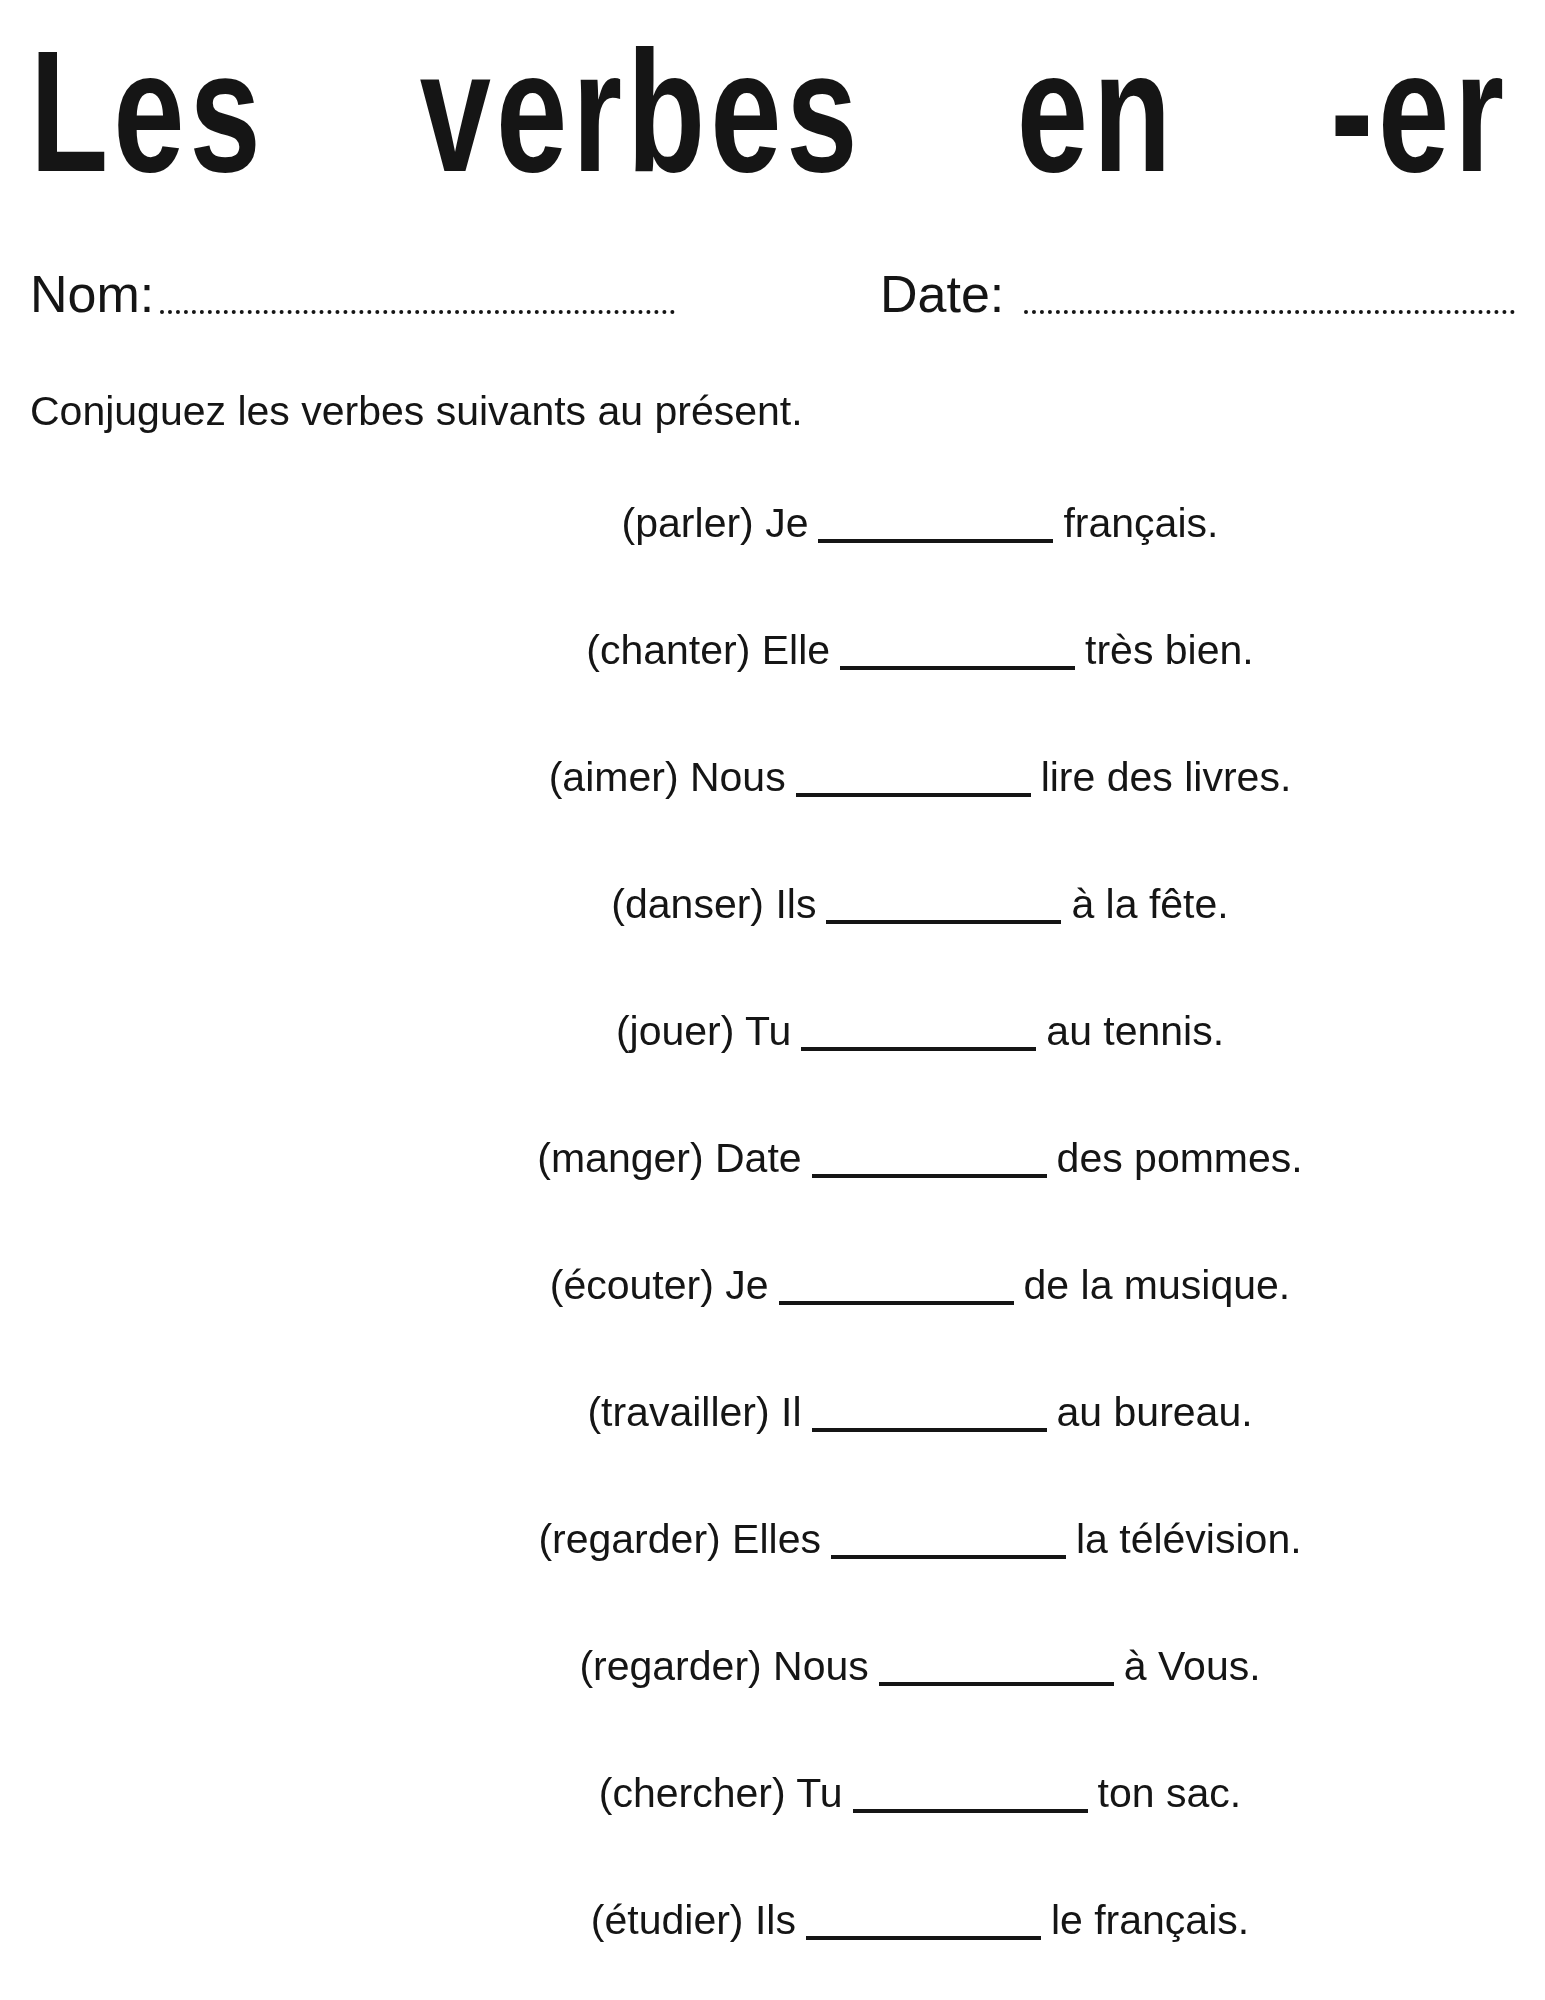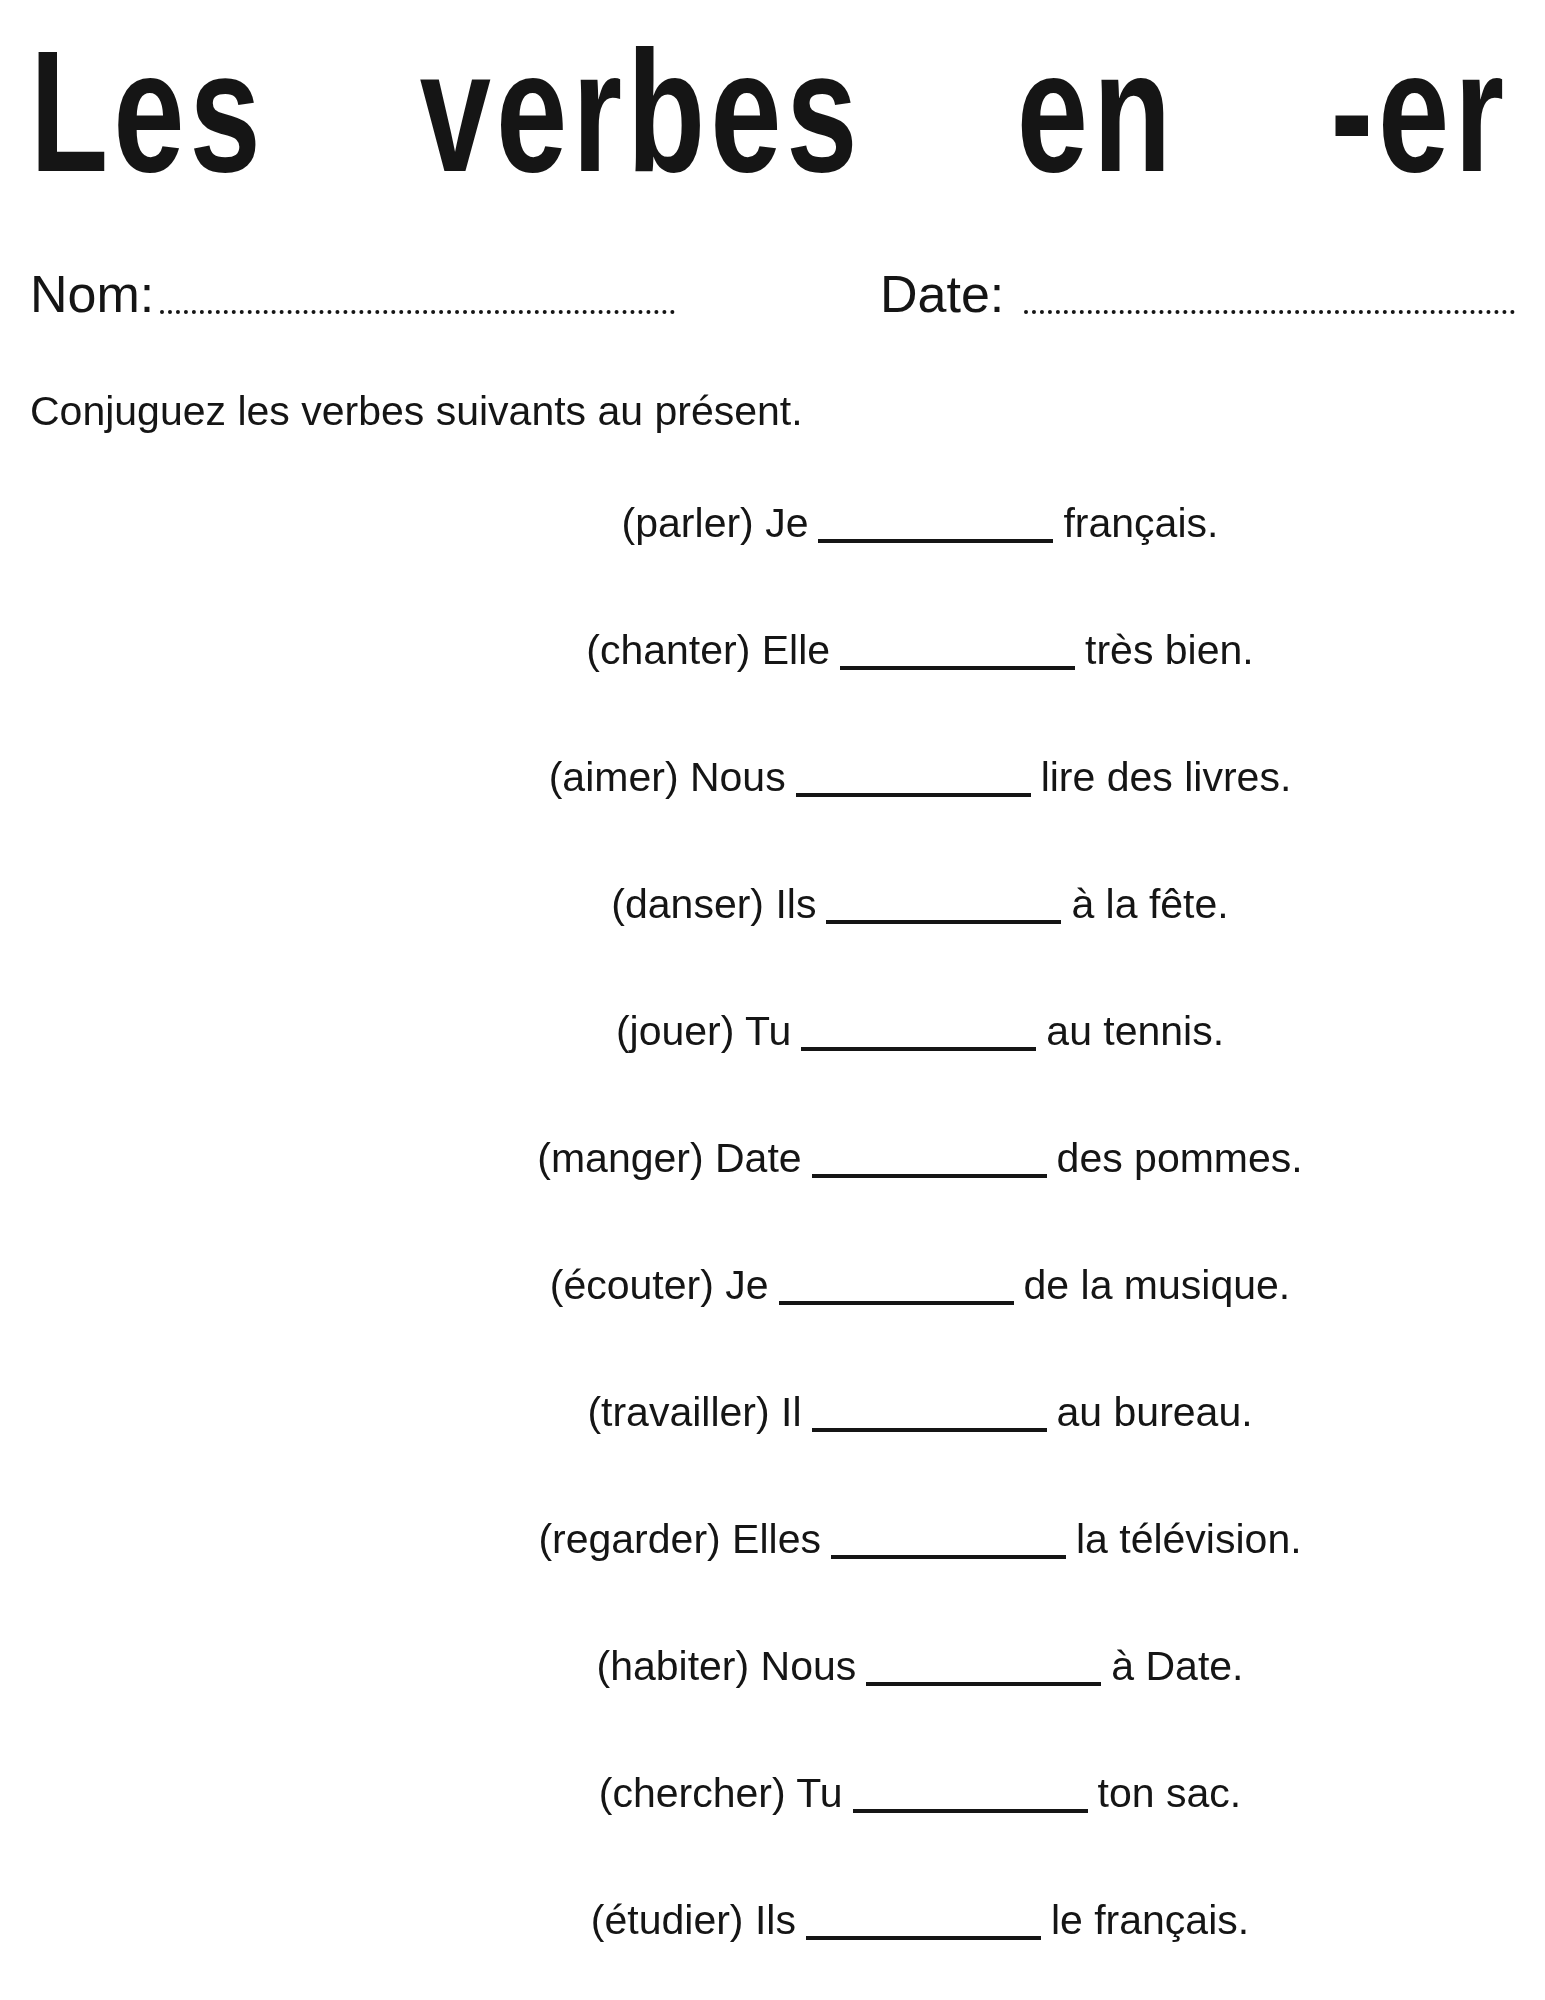--- a/index.html
+++ b/index.html
@@ -143,21 +143,21 @@
 
   <div class="exercise-line">
     <span>(travailler) Il</span><span class="blank"></span><span>au bureau.</span>
   </div>
 
   <div class="exercise-line">
     <span>(regarder) Elles</span><span class="blank"></span><span>la télévision.</span>
   </div>
 
   <div class="exercise-line">
-    <span>(habiter) Nous</span><span class="blank"></span><span>à Date.</span>
+    <span>(regarder) Nous</span><span class="blank"></span><span>à Vous.</span>
   </div>
 
   <div class="exercise-line">
     <span>(chercher) Tu</span><span class="blank"></span><span>ton sac.</span>
   </div>
 
   <div class="exercise-line">
     <span>(étudier) Ils</span><span class="blank"></span><span>le français.</span>
   </div>
 </div>

